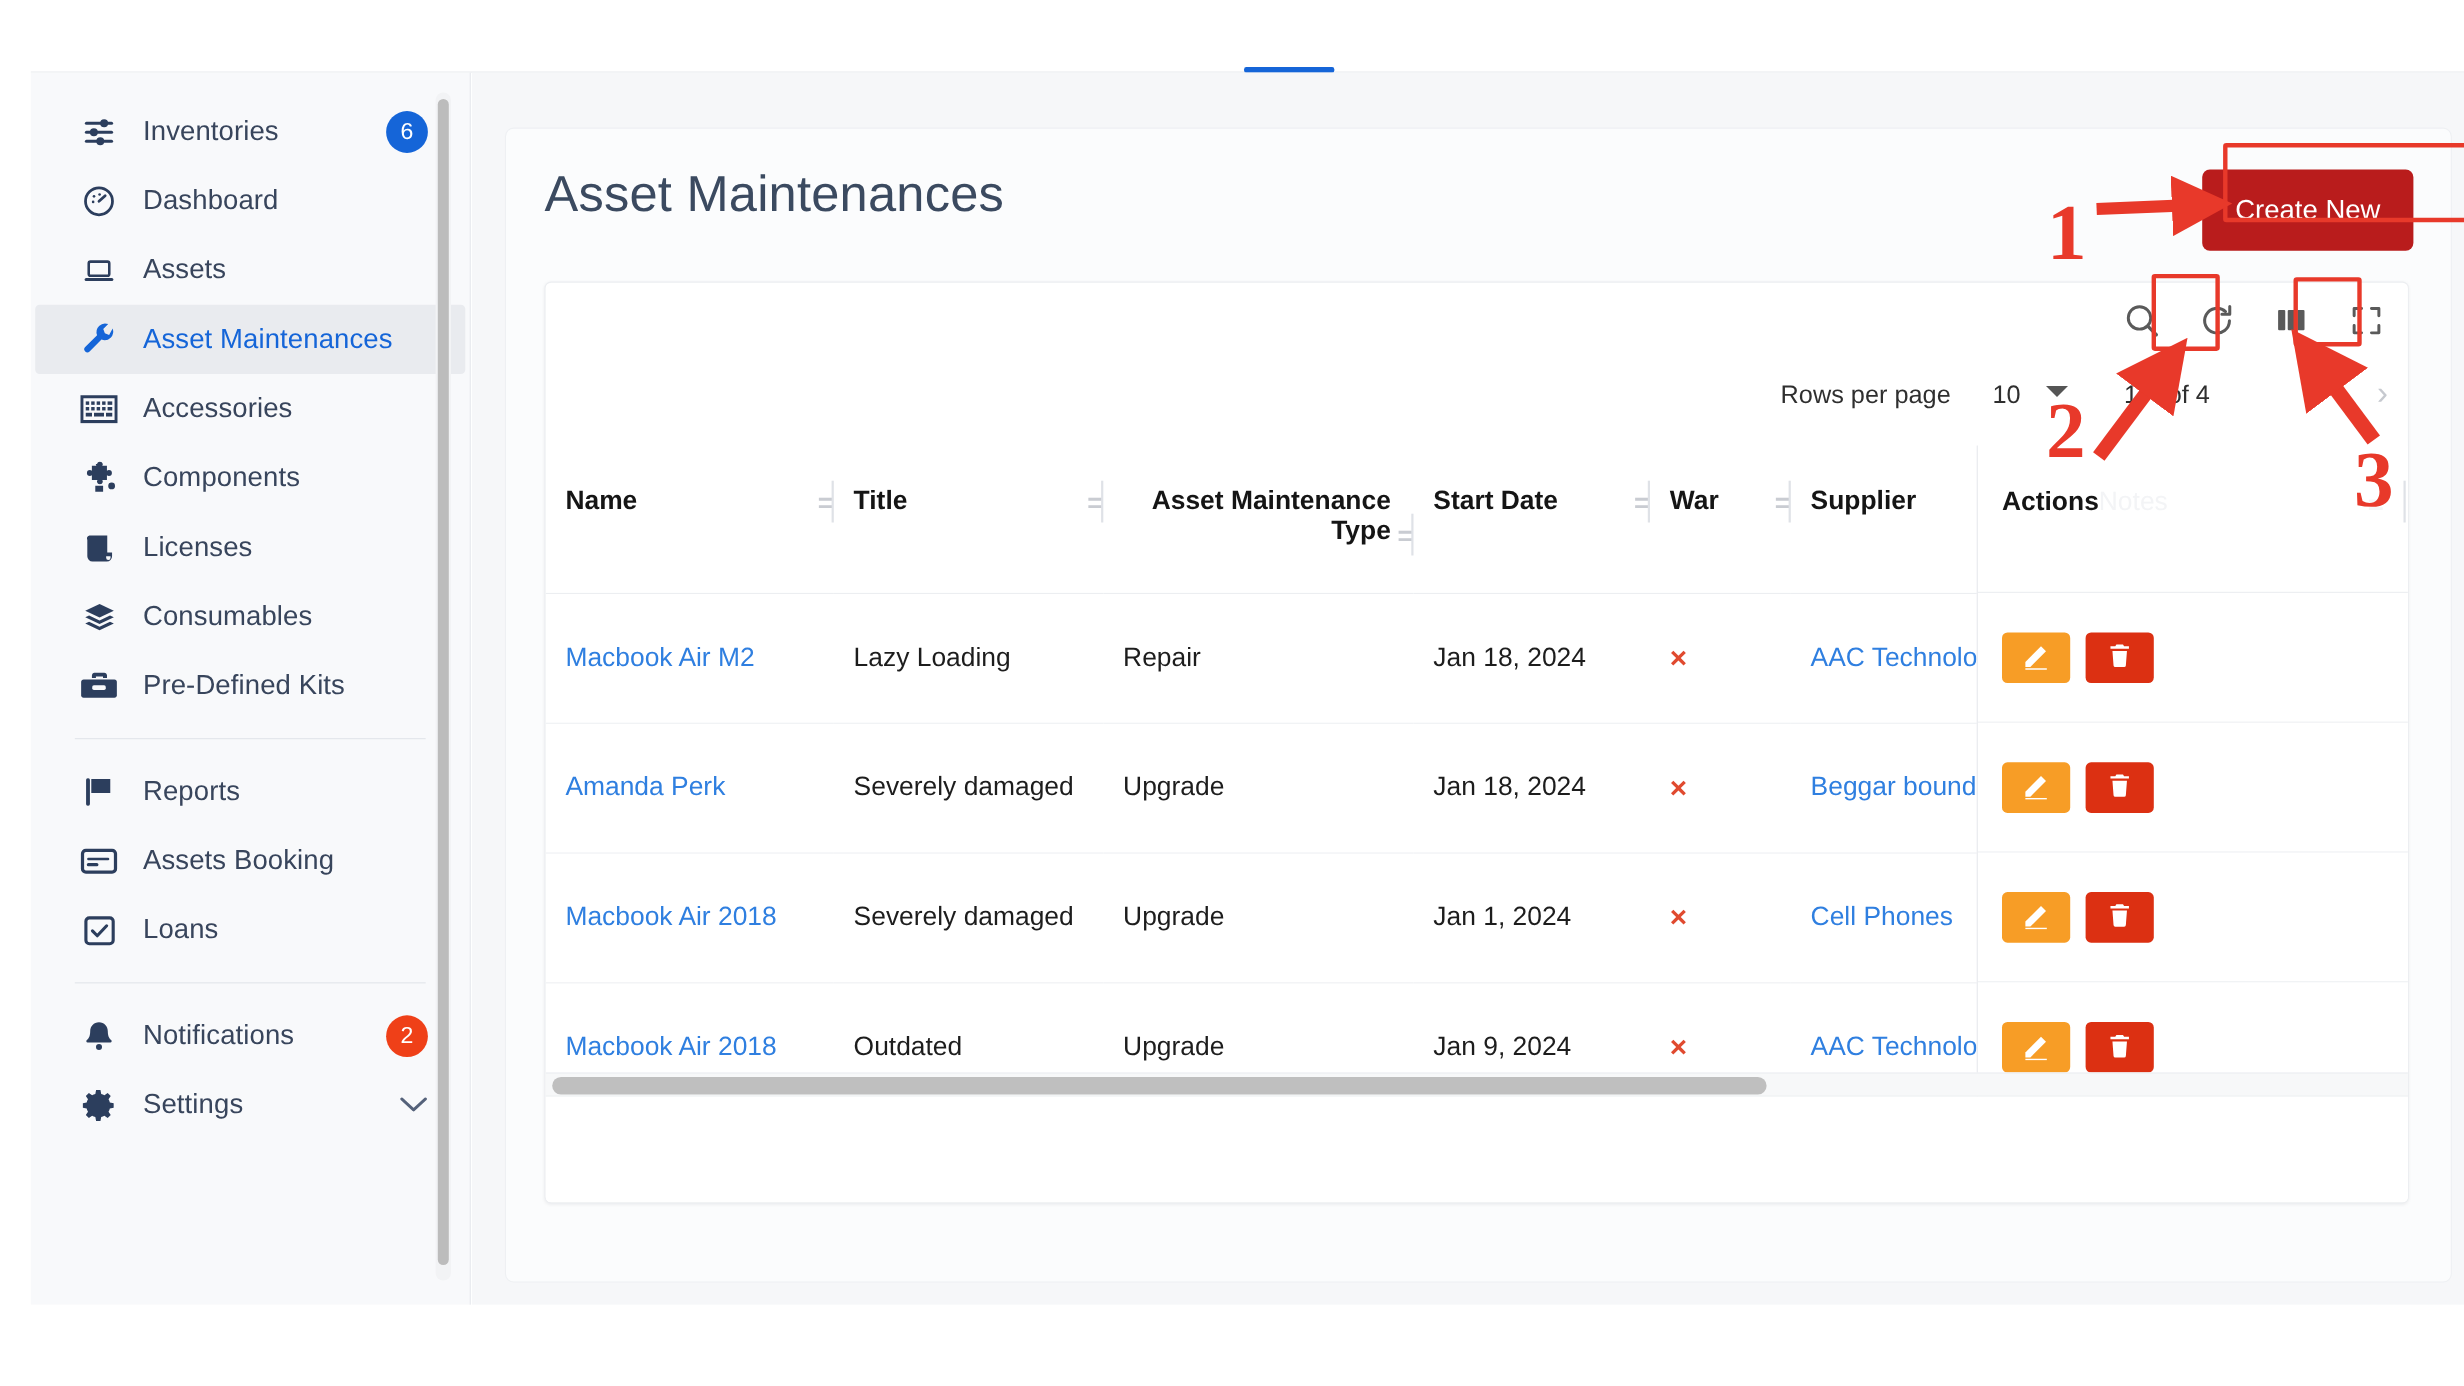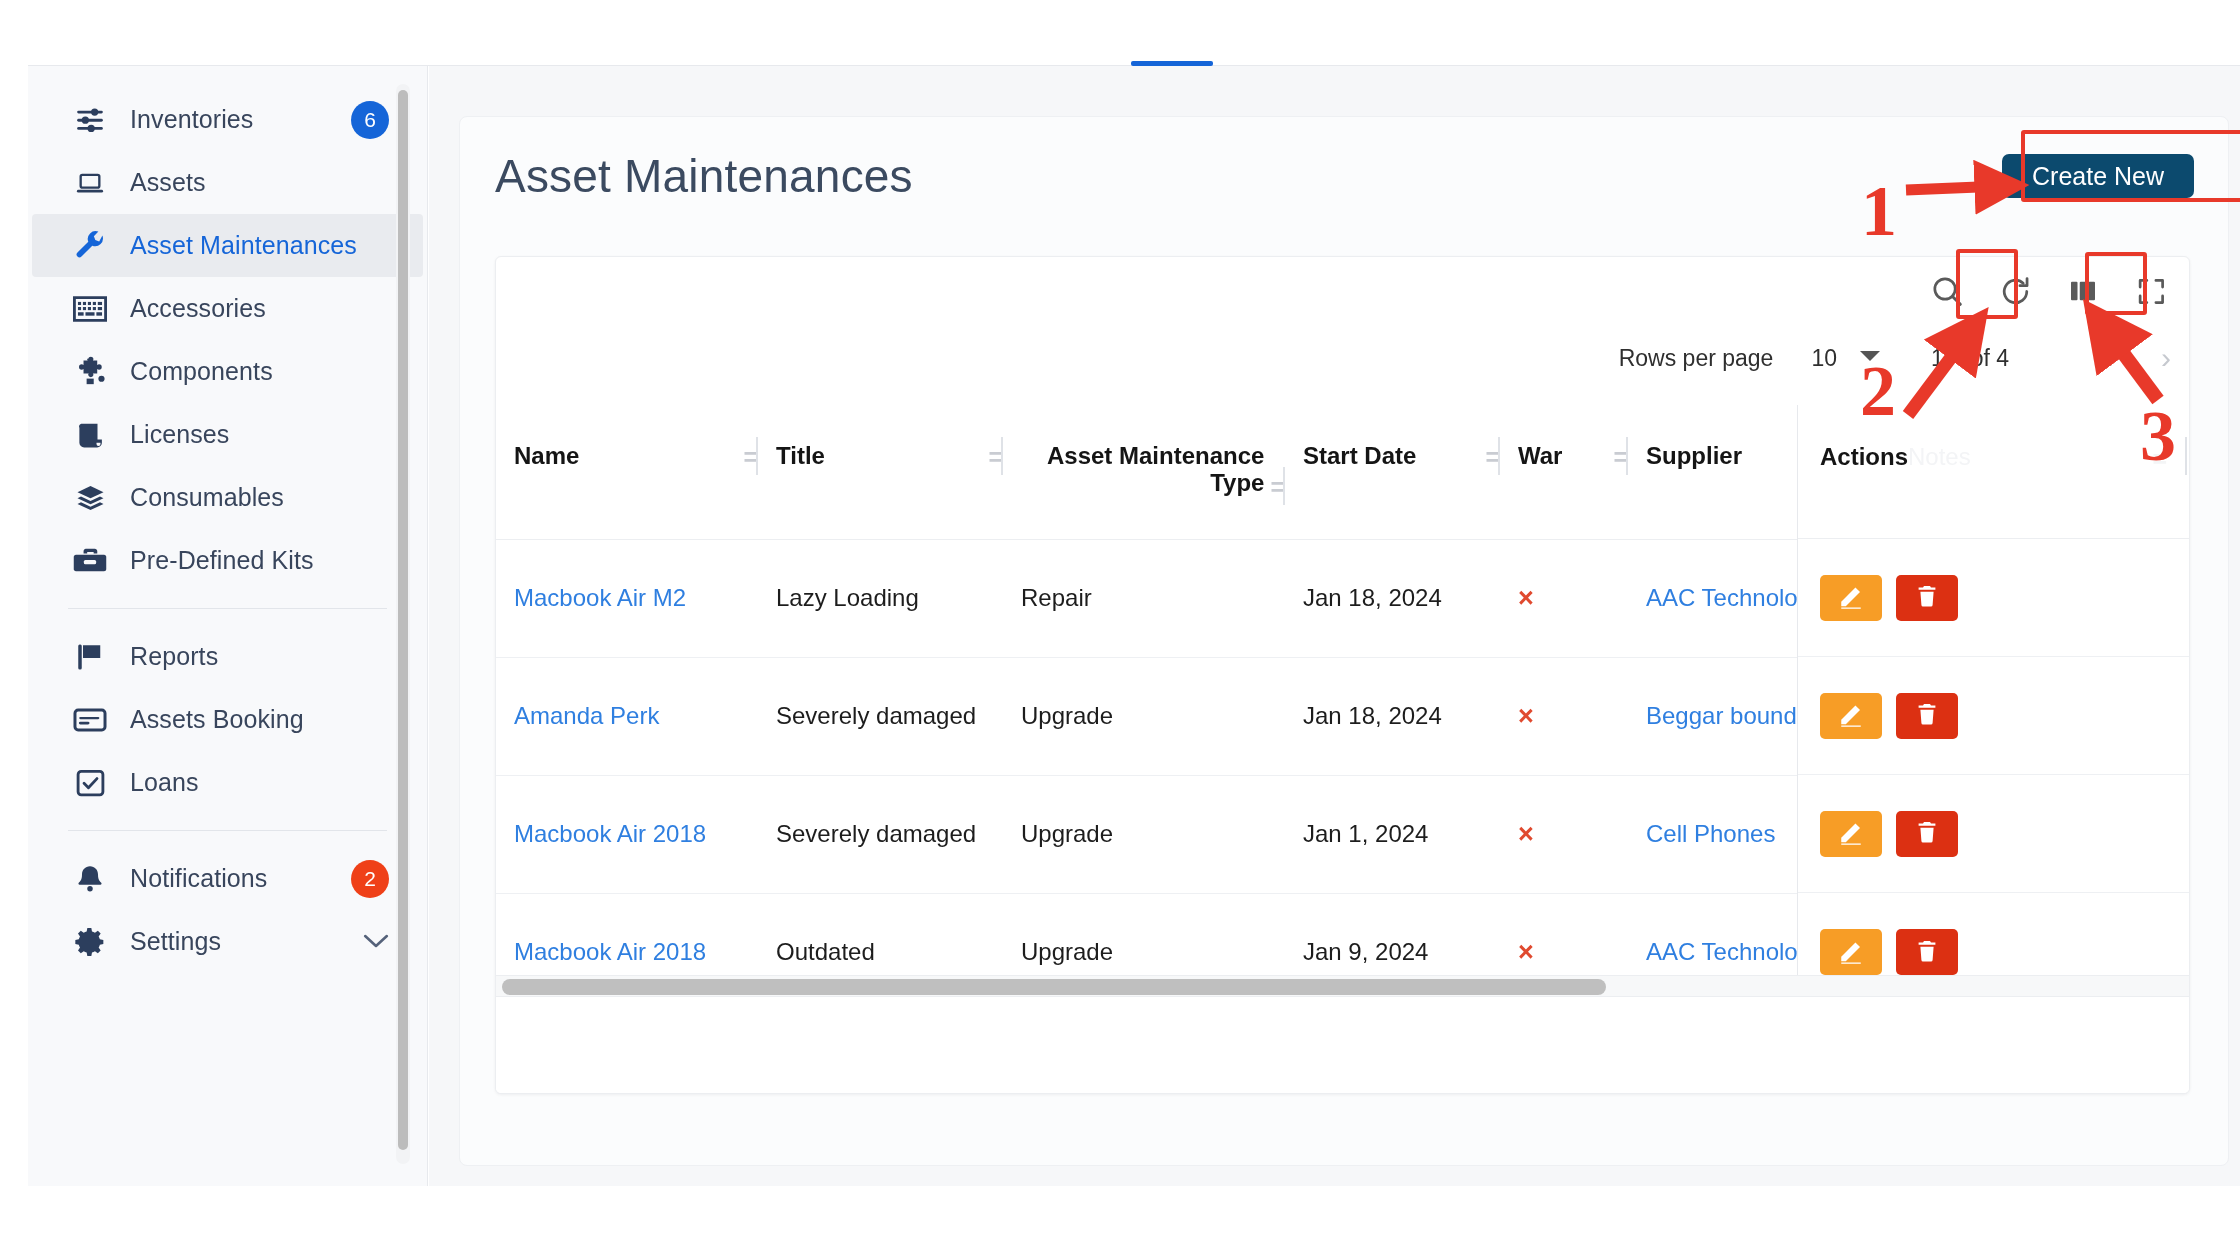--- a/index.html
+++ b/index.html
@@ -77,22 +77,22 @@
   .page-card {
     position:absolute; left:30px; top:50px; width:1770px; height:1050px;
     background:#fbfcfd; border:1px solid #eef0f3; border-radius:8px;
   }
   .page-title {
     position:absolute; left:35px; top:32px;
     font-size: 46px; color:#3b4a60; font-weight: 400; letter-spacing:.2px;
   }
   .create-btn {
     position:absolute; right:34px; top:37px;
-    background:#0c4a6e; color:#fff; border:none; border-radius:7px;
-    height: 44px; padding: 0 30px;
+    background:#b91c1c; color:#fff; border:none; border-radius:7px;
+    height: 74px; padding: 0 30px;
     font-size: 25px; font-family:"Liberation Sans",sans-serif;
     cursor:pointer;
   }
 
   
   .table-panel {
     position:absolute; left:35px; top:139px; width:1695px; height:838px;
     background:#ffffff; border:1px solid #eceef1; border-radius:6px;
     box-shadow: 0 1px 3px rgba(16,24,40,.06);
     overflow:hidden;
@@ -211,20 +211,32 @@
           <rect x="1" y="11" width="22" height="2.4" rx="1.2"></rect>
             <circle cx="8" cy="12.2" r="3.1"></circle>
           <rect x="1" y="18" width="22" height="2.4" rx="1.2"></rect>
             <circle cx="13" cy="19.2" r="3.1"></circle>
         </svg>
       </span>
       <span class="lbl">Inventories</span>
       <span class="badge blue">6</span>
     </div>
 
+    <div class="nav-item">
+      <span class="ico">
+        <svg width="32" height="32" viewBox="0 0 24 24" fill="none" stroke="currentColor" stroke-width="1.9">
+          <circle cx="12" cy="12" r="9.2"></circle>
+            <path d="M12 12 L16.2 8.2" stroke-linecap="round"></path>
+          <circle cx="8.6" cy="8.6" r=".9" fill="currentColor" stroke="none"></circle>
+          <circle cx="12.4" cy="7.4" r=".9" fill="currentColor" stroke="none"></circle>
+          <circle cx="8" cy="12.4" r=".9" fill="currentColor" stroke="none"></circle>
+        </svg>
+      </span>
+      <span class="lbl">Dashboard</span>
+    </div>
 
     <div class="nav-item">
       <span class="ico">
         <svg width="34" height="28" viewBox="0 0 24 24" fill="none" stroke="currentColor" stroke-width="2">
           <rect x="4" y="5" width="16" height="11" rx="1.4"></rect>
           <path d="M2 19h20" stroke-linecap="round" stroke-width="2.4"></path>
         </svg>
       </span>
       <span class="lbl">Assets</span>
     </div>

